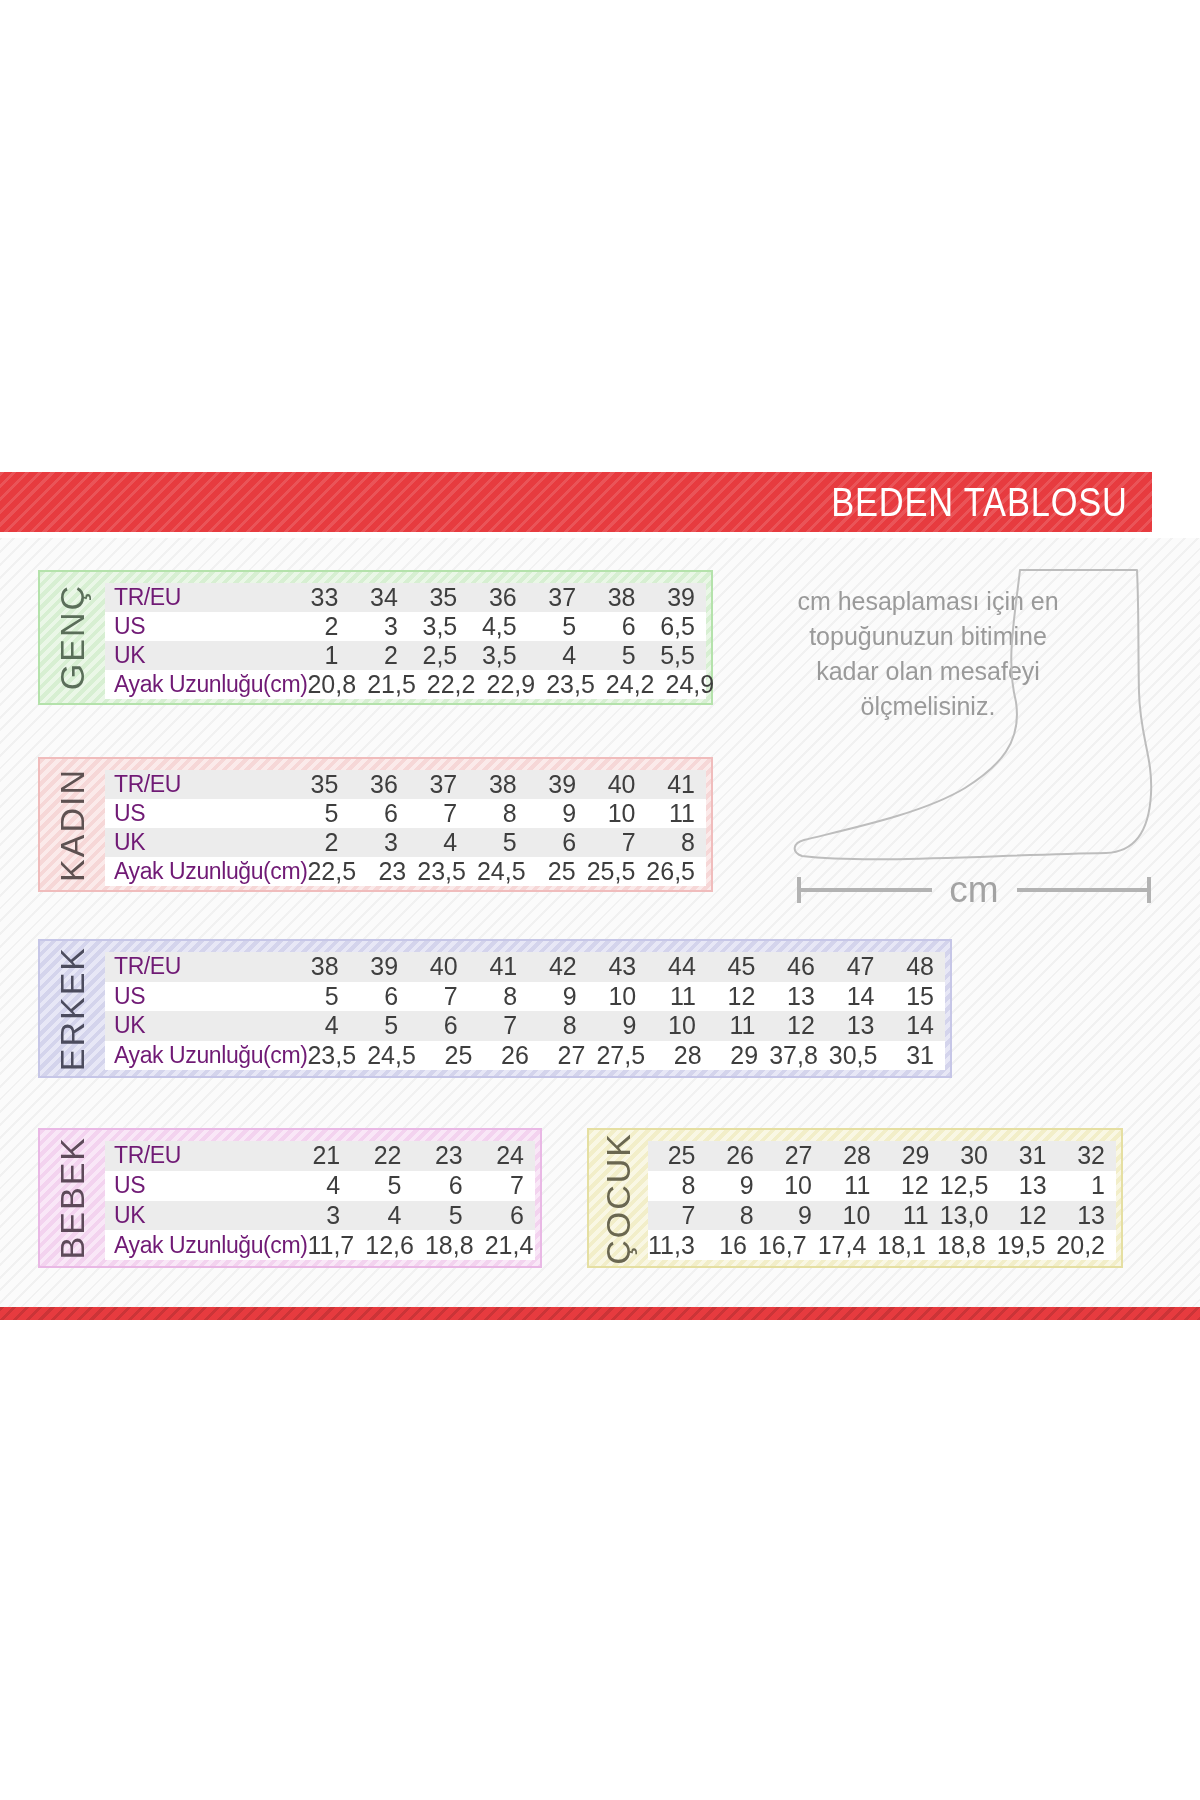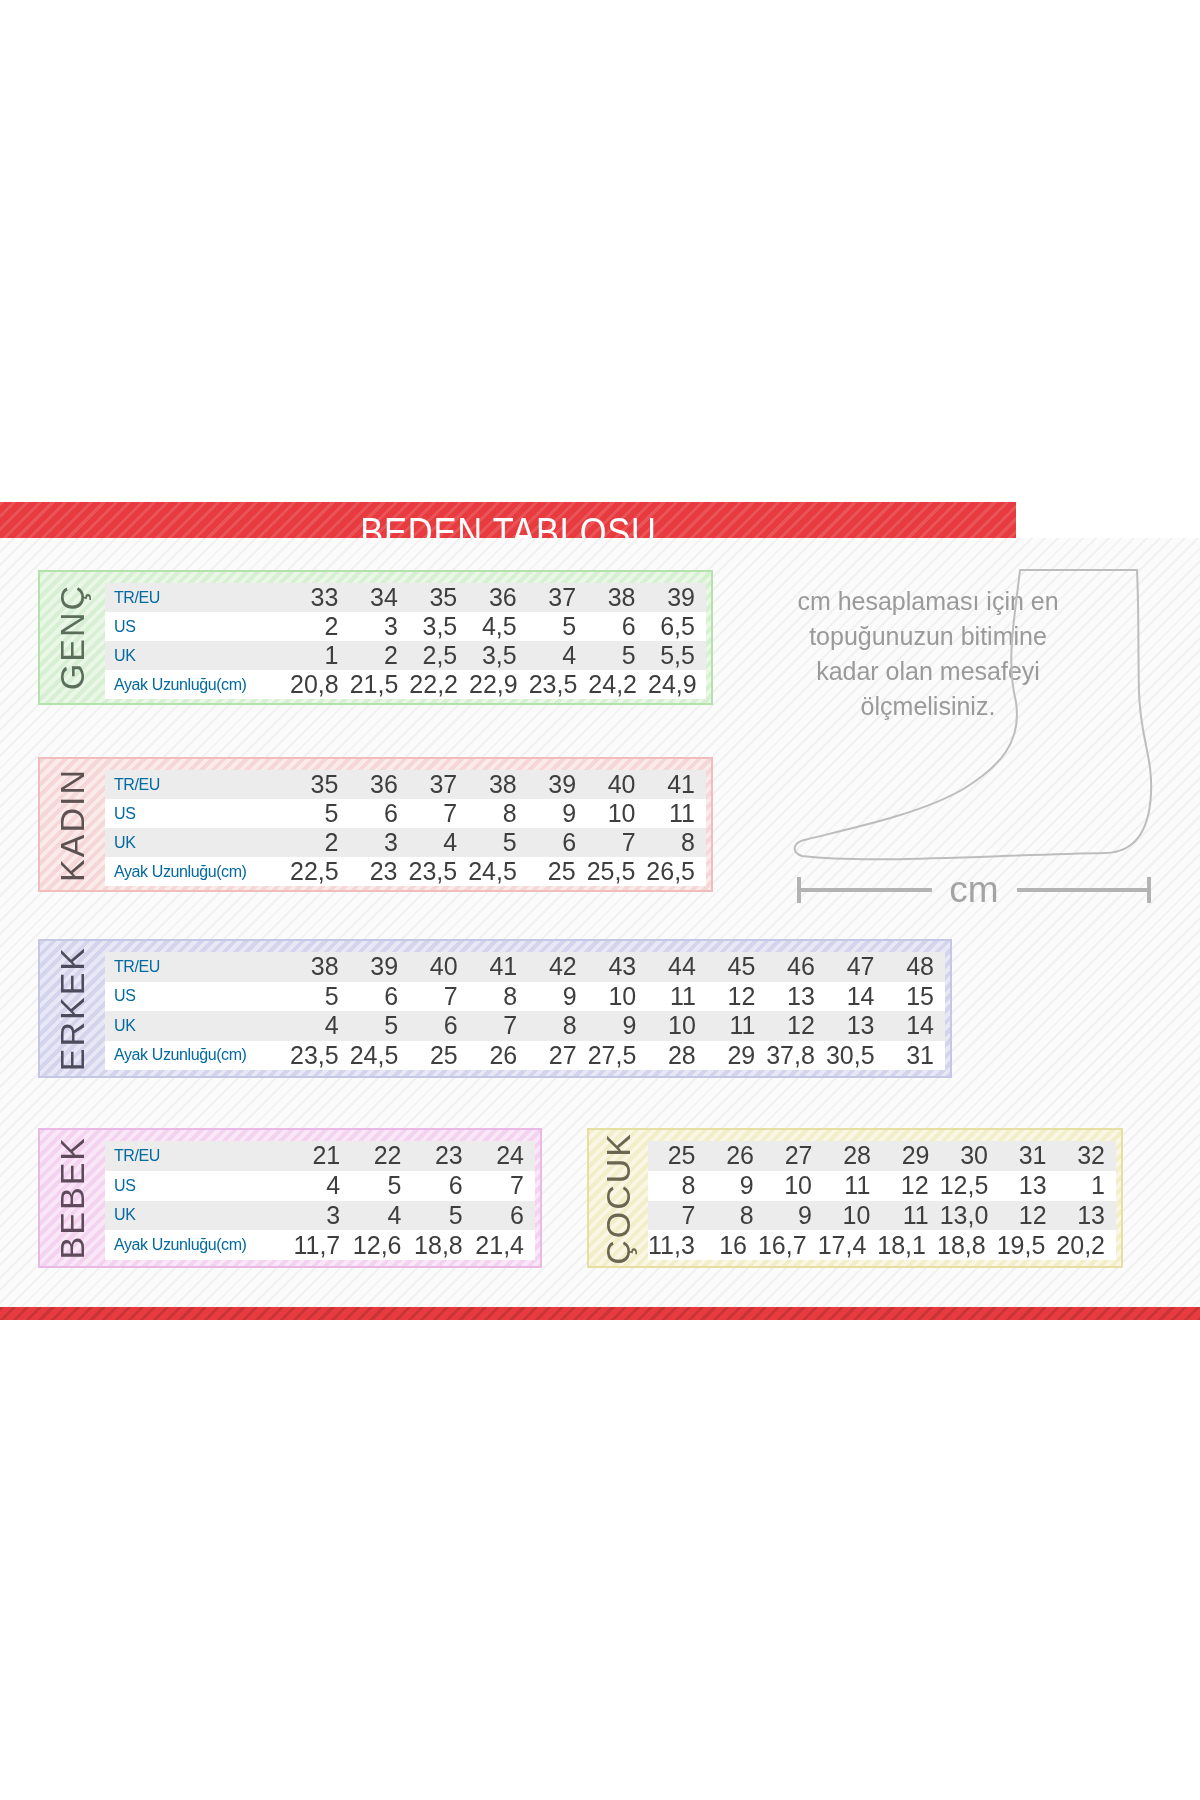--- a/index.html
+++ b/index.html
@@ -1,23 +1,23 @@
 <!DOCTYPE html>
 <html><head>
 <meta charset="utf-8">
 <style>
   html,body{margin:0;padding:0;background:#fff;}
   .page{position:relative;width:1200px;height:1800px;background:#ffffff;overflow:hidden;
         font-family:"Liberation Sans", sans-serif;}
 
   
-  .header-band{position:absolute;left:0;top:502px;width:1016px;height:60px;
+  .header-band{position:absolute;left:0;top:472px;width:1152px;height:60px;
     background-color:#e73b3f;
     background-image:repeating-linear-gradient(135deg, rgba(255,255,255,0.13) 0 3px, rgba(255,255,255,0) 3px 9px);
-    display:flex;align-items:center;justify-content:center;}
+    display:flex;align-items:center;justify-content:flex-end;}
   .header-band .title{color:#ffffff;font-size:40px;font-weight:400;letter-spacing:1px;
     display:inline-block;transform:scaleX(.86);white-space:nowrap;}
 
   
   .content-area{position:absolute;left:0;top:538px;width:1200px;height:769px;
     background-color:#fbfbfb;
     background-image:repeating-linear-gradient(135deg, rgba(0,0,0,0.04) 0 2px, rgba(0,0,0,0) 2px 9px);}
   .footer-strip{position:absolute;left:0;top:1307px;width:1200px;height:13px;
     background-color:#e73b3f;
     background-image:repeating-linear-gradient(135deg, rgba(0,0,0,0.12) 0 3px, rgba(0,0,0,0) 3px 9px);}
@@ -30,22 +30,22 @@
     display:flex;align-items:center;justify-content:center;}
   .size-box .vlabel span{writing-mode:vertical-rl;transform:rotate(180deg);
     font-size:34px;letter-spacing:2px;color:var(--lc);white-space:nowrap;}
   .size-box.no-rh{padding-left:59px;}
   .size-box.no-rh .vlabel{width:59px;}
 
   .tbl{display:flex;flex-direction:column;height:100%;background:#ffffff;}
   .trow{display:flex;flex:1;align-items:center;}
   .trow.shade{background:#ececec;}
   .trow.plain{background:#ffffff;}
-  .rh{flex:0 0 185px;box-sizing:border-box;padding-left:9px;font-size:16px;letter-spacing:-0.4px;
-      color:#0369a1;white-space:nowrap;overflow:visible;}
+  .rh{flex:0 0 185px;box-sizing:border-box;padding-left:9px;font-size:23px;letter-spacing:-0.4px;
+      color:#701a75;white-space:nowrap;overflow:visible;}
   .cell{flex:1;text-align:right;padding-right:11px;font-size:25px;color:#3e3e3e;white-space:nowrap;}
 
   .box-genc {--s1:#d7efd2;--s2:#eaf7e7;--bd:#b4e2ab;--lc:#5a6e59;left:38px;top:570px;width:675px;height:135px;}
   .box-kadin{--s1:#f6d7d7;--s2:#fbeaea;--bd:#f0bcbc;--lc:#5e5151;left:38px;top:757px;width:675px;height:135px;}
   .box-erkek{--s1:#d4d4ec;--s2:#e7e7f6;--bd:#c6c6e7;--lc:#4c4c5e;left:38px;top:939px;width:914px;height:139px;}
   .box-bebek{--s1:#f3d3ef;--s2:#f9e7f7;--bd:#e9b8e5;--lc:#5e4a5a;left:38px;top:1128px;width:504px;height:140px;}
   .box-cocuk{--s1:#f2eec9;--s2:#f9f7e4;--bd:#e5dfa2;--lc:#6a6750;left:587px;top:1128px;width:536px;height:140px;}
 
   
   .info-text{position:absolute;left:778px;top:584px;width:300px;text-align:center;}

